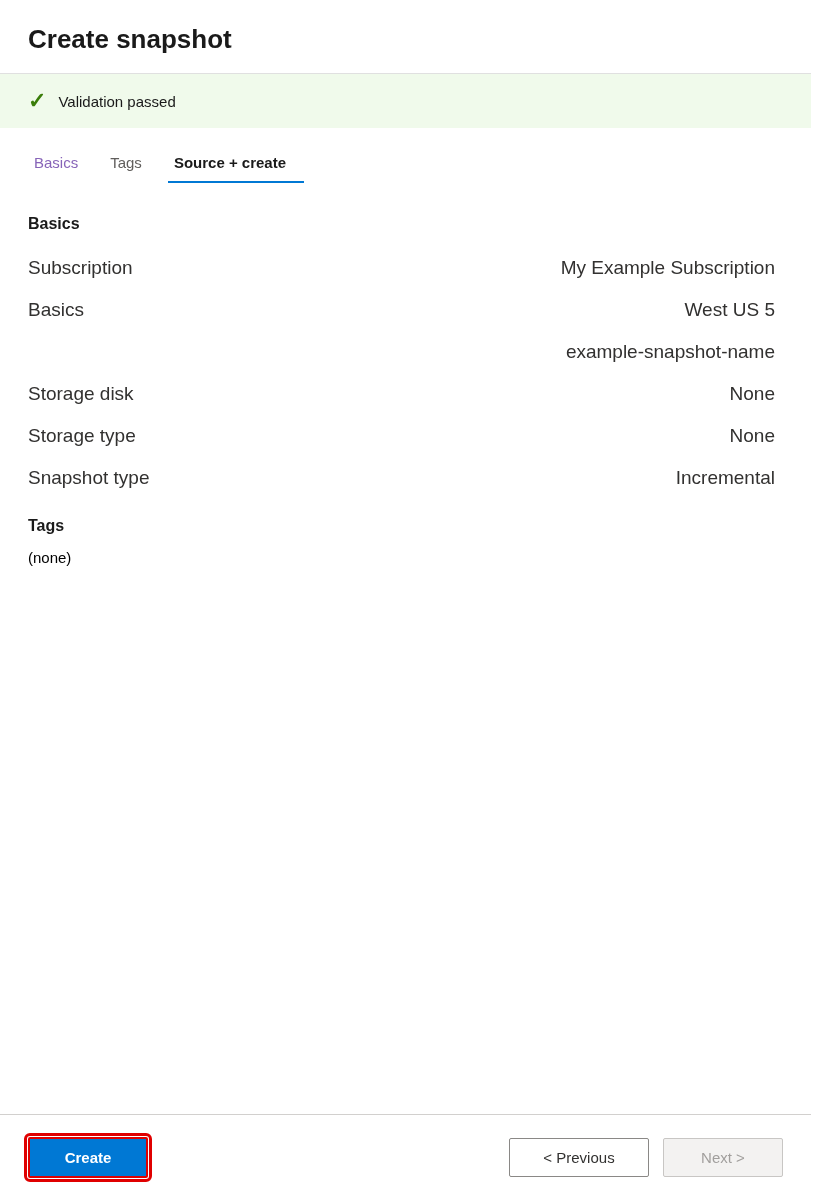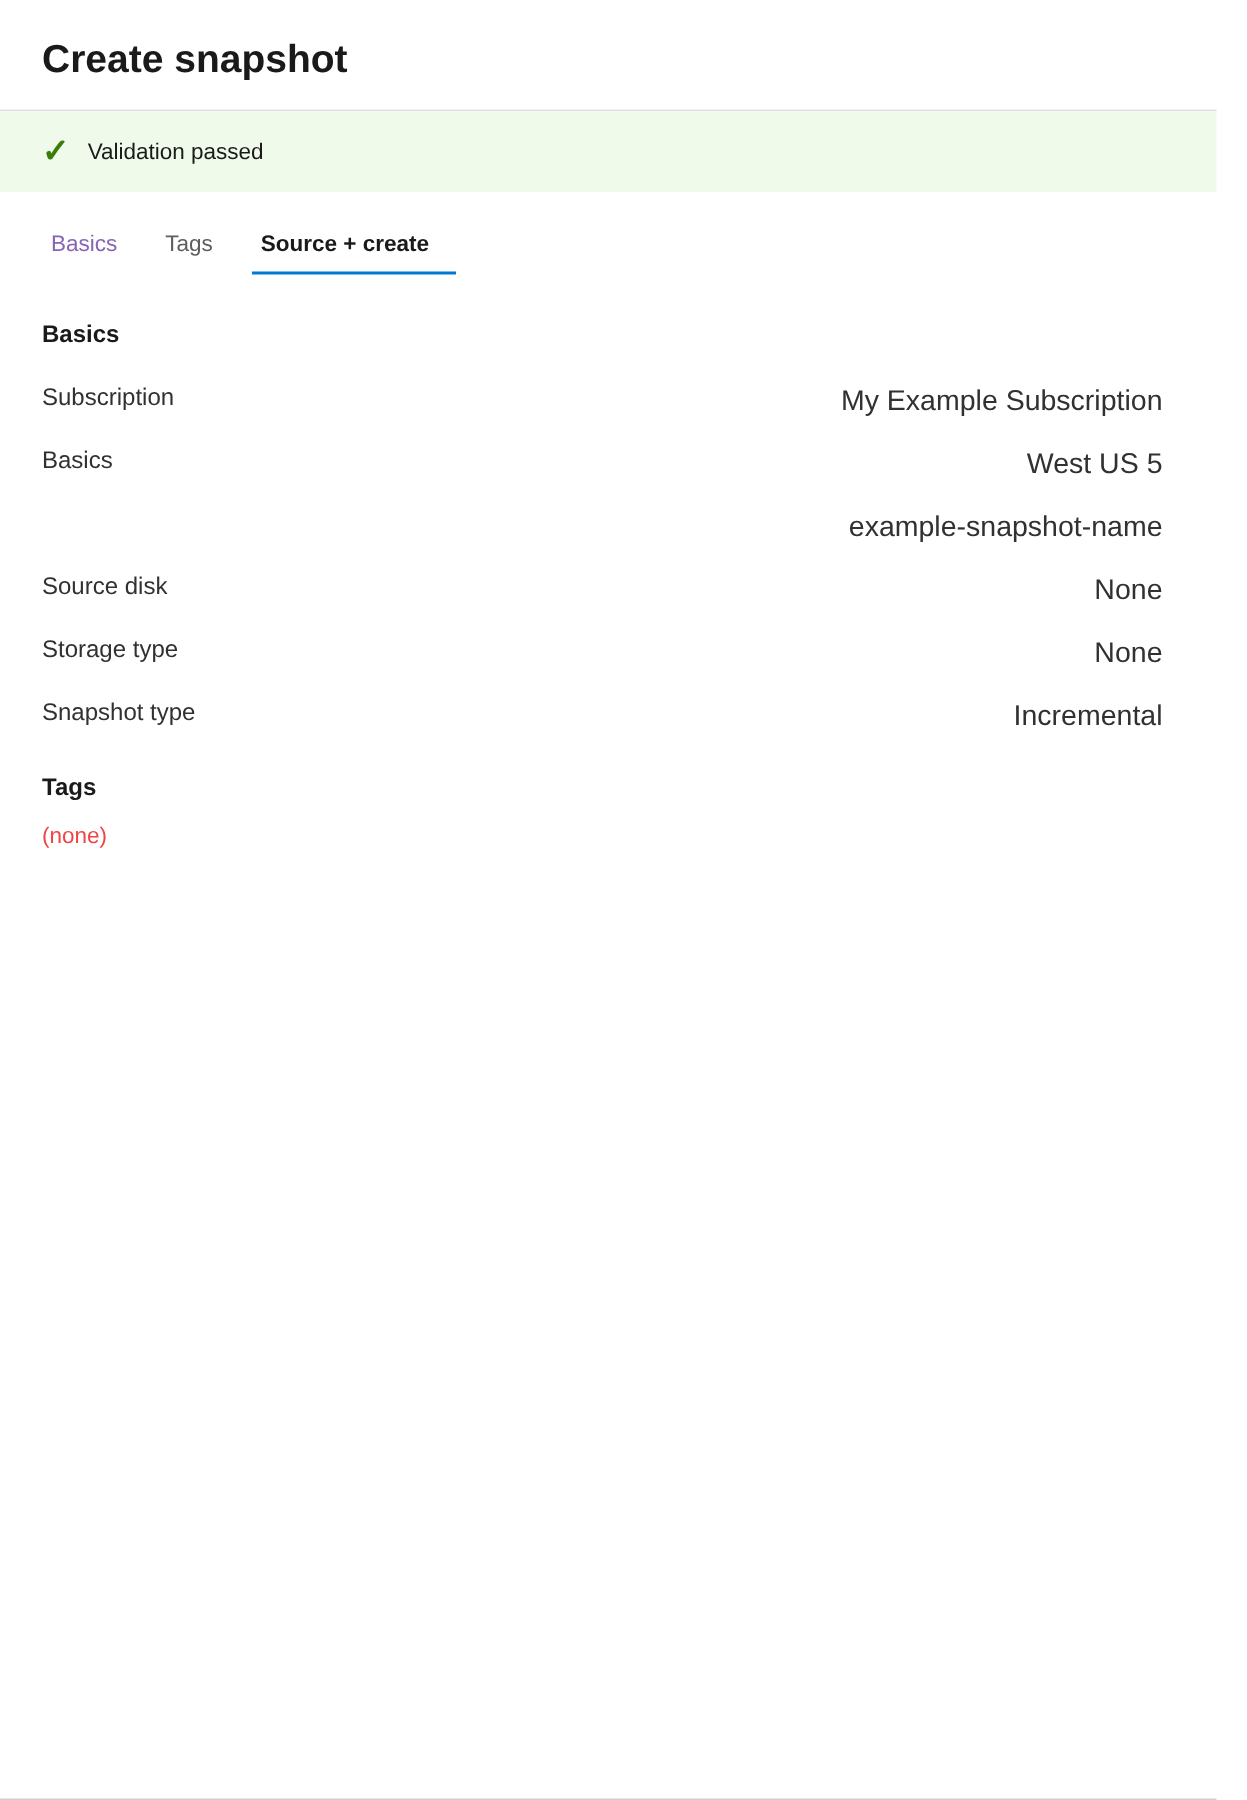--- a/index.html
+++ b/index.html
@@ -103,40 +103,40 @@
     .detail-row {
       display: flex;
       flex-direction: row;
       align-items: flex-start;
       padding: 10px 0;
       border-bottom: none;
     }
 
     .detail-label {
       flex: 0 0 260px;
-      font-size: 16px;
+      font-size: 19px;
       color: #323130;
       font-weight: 400;
     }
 
     .detail-value {
       flex: 1;
       font-size: 19px;
       color: #323130;
       text-align: right;
       padding-right: 8px;
     }
 
     .tags-section {
       margin-top: 18px;
     }
 
     .tags-none {
       font-size: 15px;
-      color: #ef4444;
+      color: #000000;
       margin-top: 6px;
     }
 
     .footer-divider {
       border: none;
       border-top: 1px solid #d2d0ce;
       margin: 0 0 0 0;
     }
 
     .footer-actions {
@@ -220,21 +220,21 @@
     <div class="detail-row">
       <span class="detail-label">Basics</span>
       <span class="detail-value">West US 5</span>
     </div>
 
     <div class="detail-row">
       <span class="detail-value">example-snapshot-name</span>
     </div>
 
     <div class="detail-row">
-      <span class="detail-label">Source disk</span>
+      <span class="detail-label">Storage disk</span>
       <span class="detail-value">None</span>
     </div>
 
     <div class="detail-row">
       <span class="detail-label">Storage type</span>
       <span class="detail-value">None</span>
     </div>
 
     <div class="detail-row">
       <span class="detail-label">Snapshot type</span>
@@ -243,14 +243,20 @@
 
     <div class="tags-section">
       <div class="section-title">Tags</div>
       <div class="tags-none">(none)</div>
     </div>
 
   </div>
 
   <hr class="footer-divider">
 
+  <div class="footer-actions">
+    <button class="btn-create">Create</button>
+    <div class="spacer"></div>
+    <button class="btn-previous">&lt; Previous</button>
+    <button class="btn-next" disabled="">Next &gt;</button>
+  </div>
 
 </div>
 
 </body></html>

